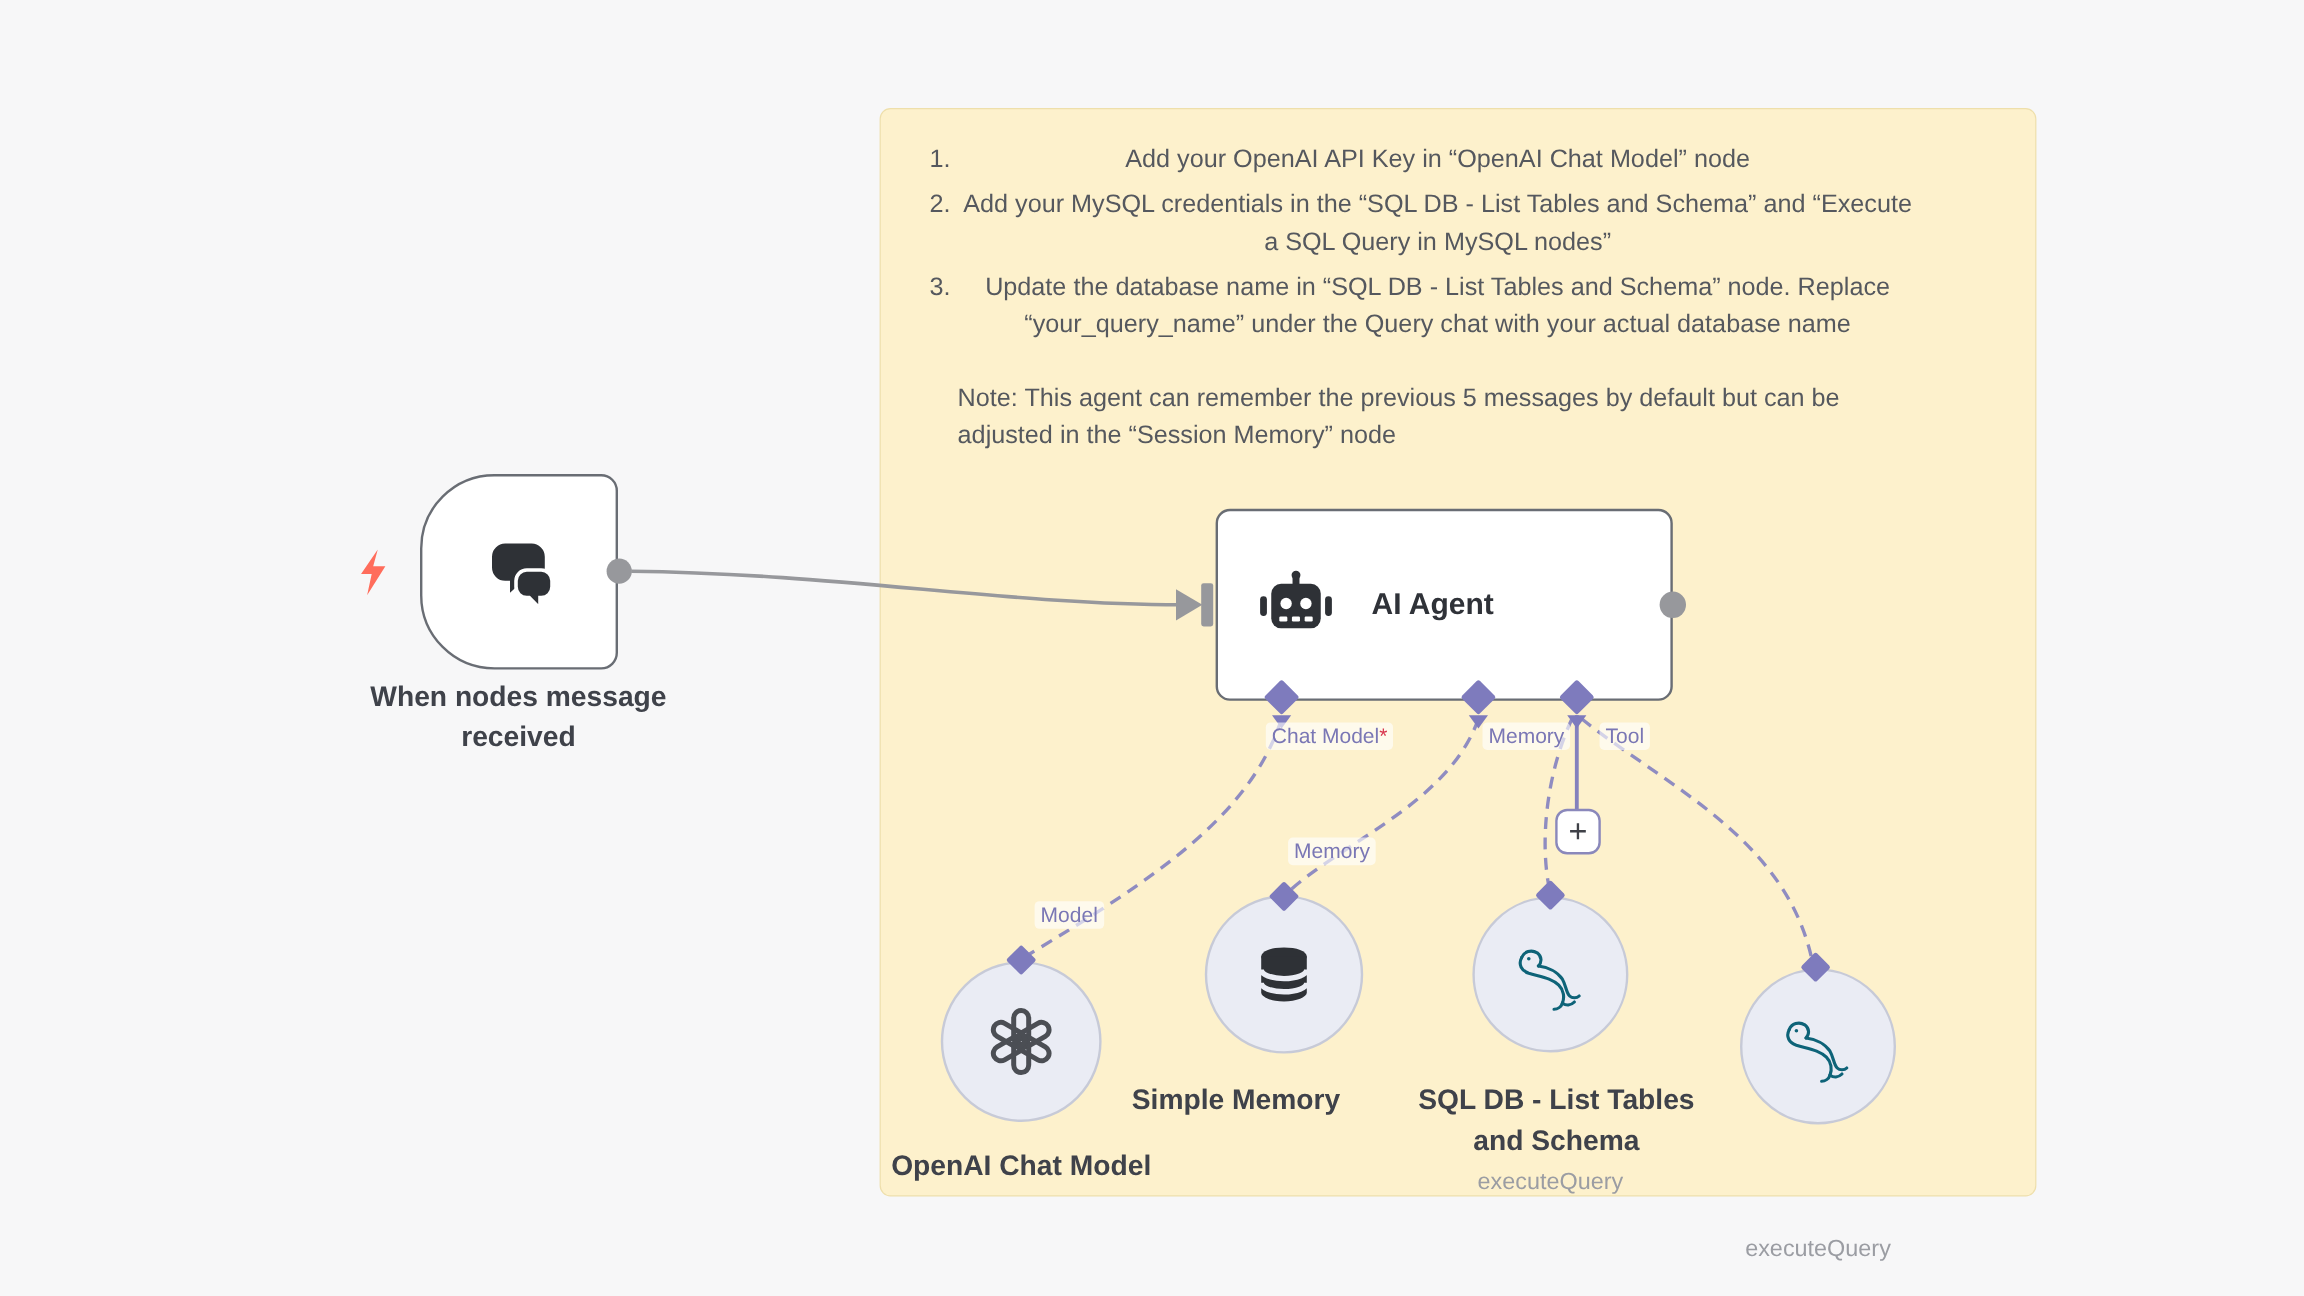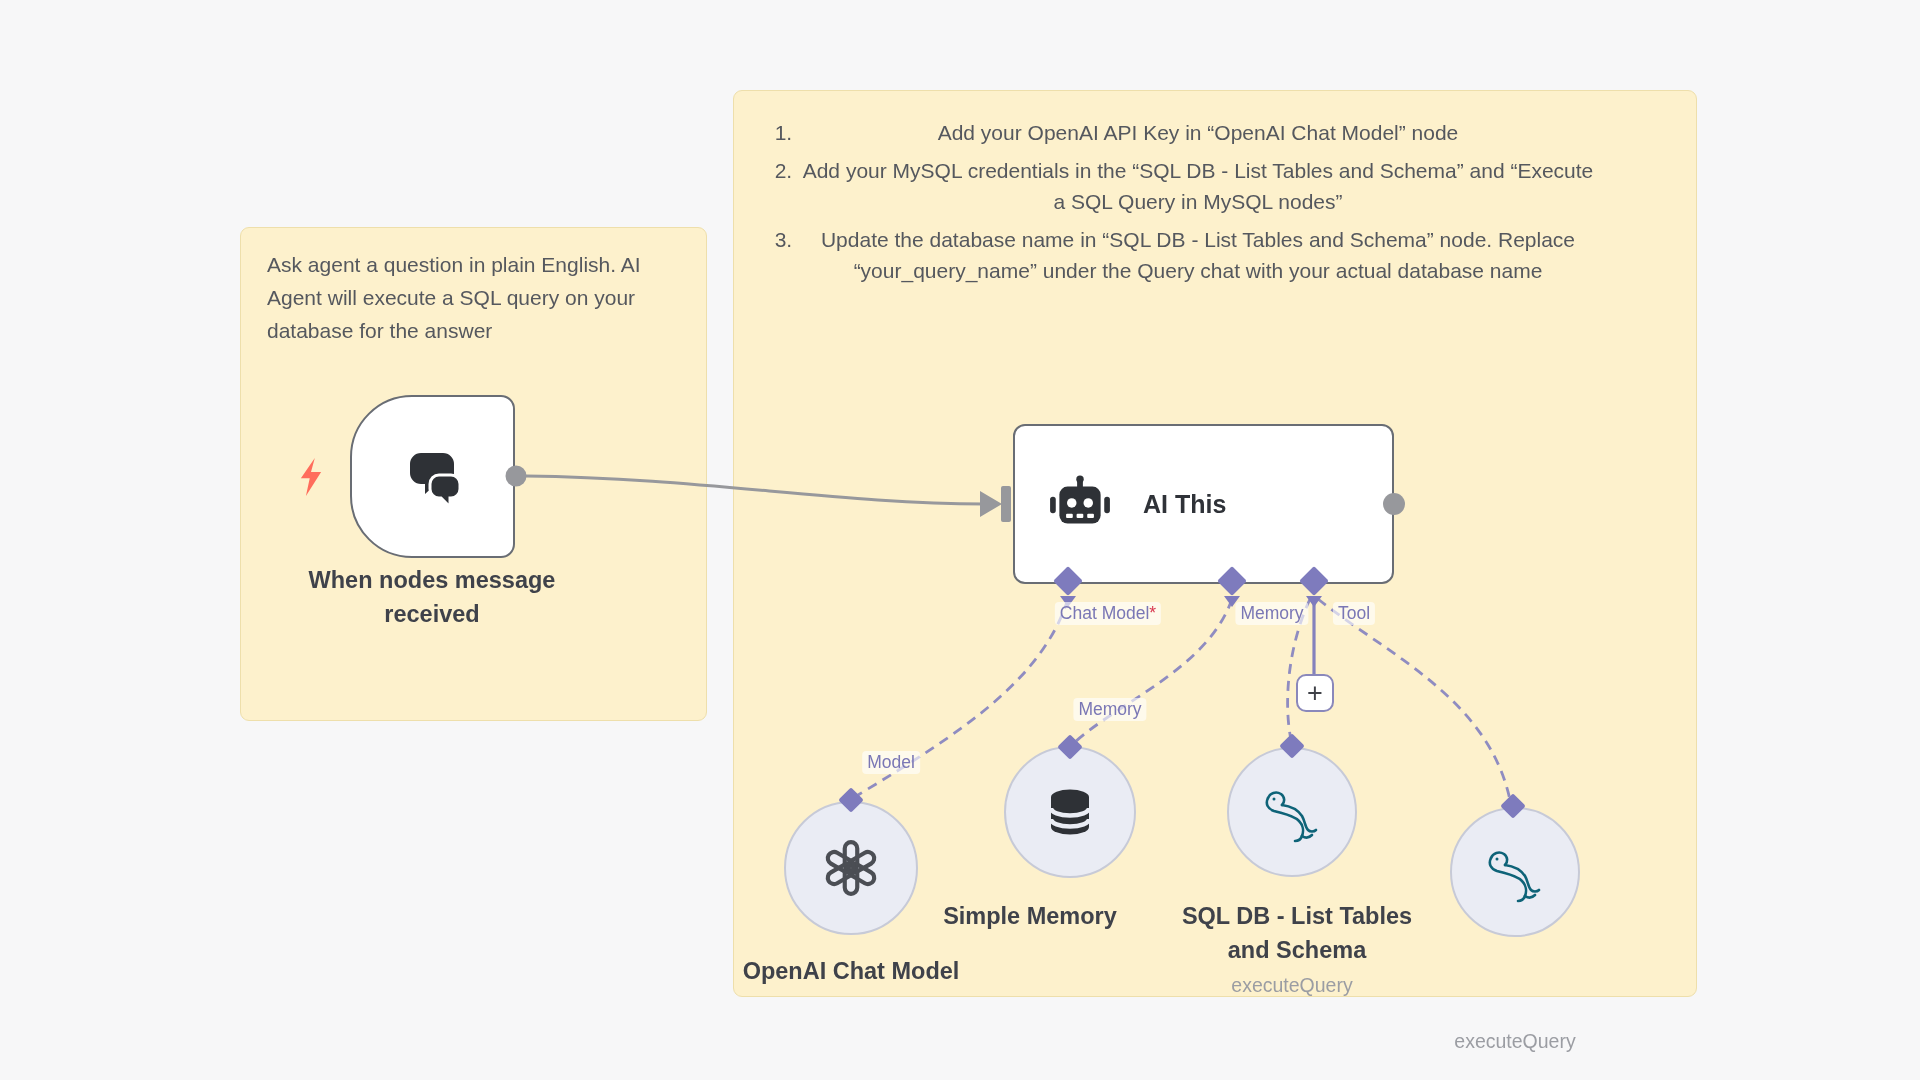--- a/index.html
+++ b/index.html
@@ -56,33 +56,29 @@
   .dash{stroke:#8f8cc1;stroke-width:2.8;fill:none;stroke-dasharray:10 7;}
   .stub{stroke:#8481bd;stroke-width:3.2;fill:none;}
   .diamond{fill:#7e7bbd;}
   .gray-fill{fill:#97989c;}
 </style>
 </head>
 <body>
 
 <div id="canvas">
 
-  <div class="sticky" style="left:240px;top:227px;width:467px;height:494px;">
-    <div class="sticky-inner" style="top:20px;left:26px;">
-      <div class="sticky-left-text">Ask agent a question in plain English. AI Agent will execute a SQL query on your database for the answer</div>
-    </div>
-  </div>
 
   <div class="sticky" style="left:733px;top:90px;width:964px;height:907px;">
     <div class="sticky-inner" style="top:24px;left:24px;">
       <ol class="sticky-list">
         <li>Add your OpenAI API Key in “OpenAI Chat Model” node</li>
         <li>Add your MySQL credentials in the “SQL DB - List Tables and Schema” and “Execute a SQL Query in MySQL nodes”</li>
         <li>Update the database name in “SQL DB - List Tables and Schema” node. Replace “your_query_name” under the Query chat with your actual database name</li>
       </ol>
+      <p class="sticky-note-p">Note: This agent can remember the previous 5 messages by default but can be adjusted in the “Session Memory” node</p>
     </div>
   </div>
 
   <div class="node trigger-node" style="left:350px;top:395px;width:165px;height:163px;z-index:2;">
     <div class="icon-center">
       <svg width="64" height="60" viewBox="0 0 64 60">
         <path fill="#2e3136" d="M 20 6 h 22 a 11 11 0 0 1 11 11 v 9 a 11 11 0 0 1 -11 11 h -7 l -11 10 v -10 h -4 a 11 11 0 0 1 -11 -11 v -9 a 11 11 0 0 1 11 -11 z"></path>
         <path fill="#2e3136" stroke="#ffffff" stroke-width="3" d="M 38 28 h 12 a 9 9 0 0 1 9 9 v 5 a 9 9 0 0 1 -9 9 h -1 v 9 l -9 -9 h -2 a 9 9 0 0 1 -9 -9 v -5 a 9 9 0 0 1 9 -9 z"></path>
       </svg>
     </div>
@@ -100,21 +96,21 @@
       <circle cx="32" cy="4" r="3.6" fill="#2e3136"></circle>
       <rect x="12" y="11" width="40" height="36" rx="8" fill="#2e3136"></rect>
       <rect x="3" y="21" width="5.5" height="16" rx="2.7" fill="#2e3136"></rect>
       <rect x="55.5" y="21" width="5.5" height="16" rx="2.7" fill="#2e3136"></rect>
       <circle cx="24" cy="27" r="4.6" fill="#ffffff"></circle>
       <circle cx="40" cy="27" r="4.6" fill="#ffffff"></circle>
       <rect x="18.5" y="37.5" width="6.5" height="4" rx="1" fill="#ffffff"></rect>
       <rect x="28.7" y="37.5" width="6.5" height="4" rx="1" fill="#ffffff"></rect>
       <rect x="39" y="37.5" width="6.5" height="4" rx="1" fill="#ffffff"></rect>
     </svg>
-    <span class="agent-title">AI This</span>
+    <span class="agent-title">AI Agent</span>
   </div>
 
   <div class="circle-node" style="left:784px;top:801px;width:134px;height:134px;">
     <svg width="60" height="60" viewBox="-36 -36 72 72">
       <g stroke="#4b4e54" stroke-width="5" fill="none">
         <rect x="-7.5" y="-31" width="15" height="34" rx="7.5"></rect>
         <rect x="-7.5" y="-31" width="15" height="34" rx="7.5" transform="rotate(60)"></rect>
         <rect x="-7.5" y="-31" width="15" height="34" rx="7.5" transform="rotate(120)"></rect>
         <rect x="-7.5" y="-31" width="15" height="34" rx="7.5" transform="rotate(180)"></rect>
         <rect x="-7.5" y="-31" width="15" height="34" rx="7.5" transform="rotate(240)"></rect>

